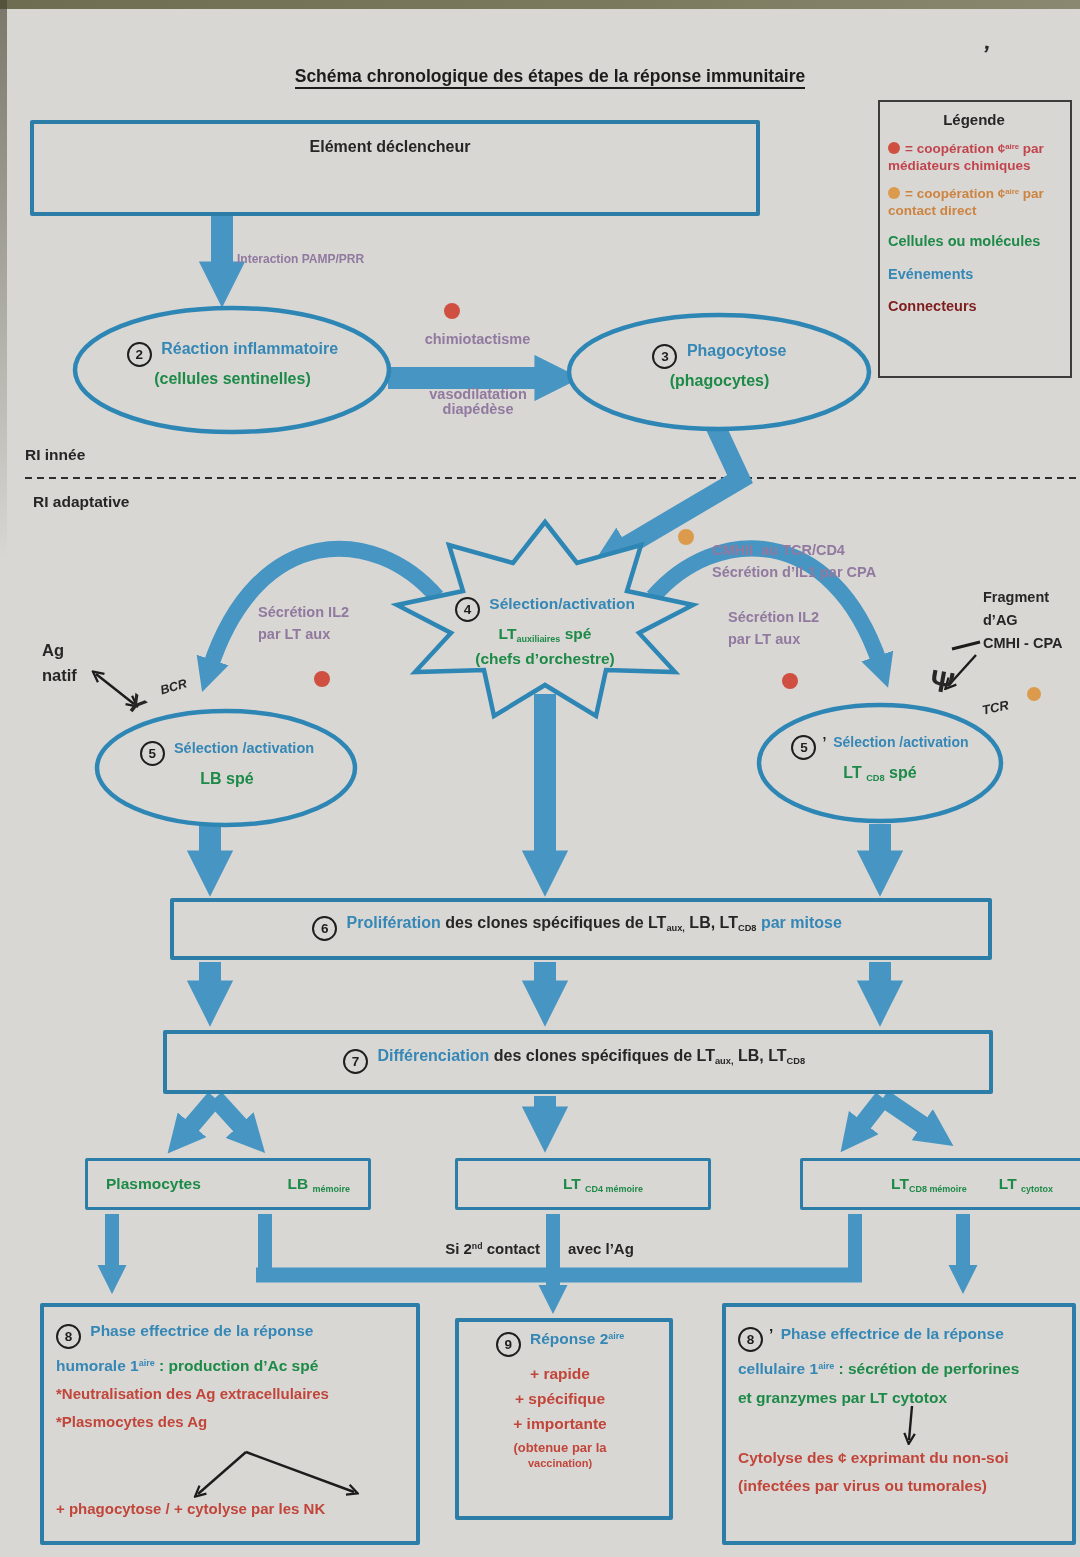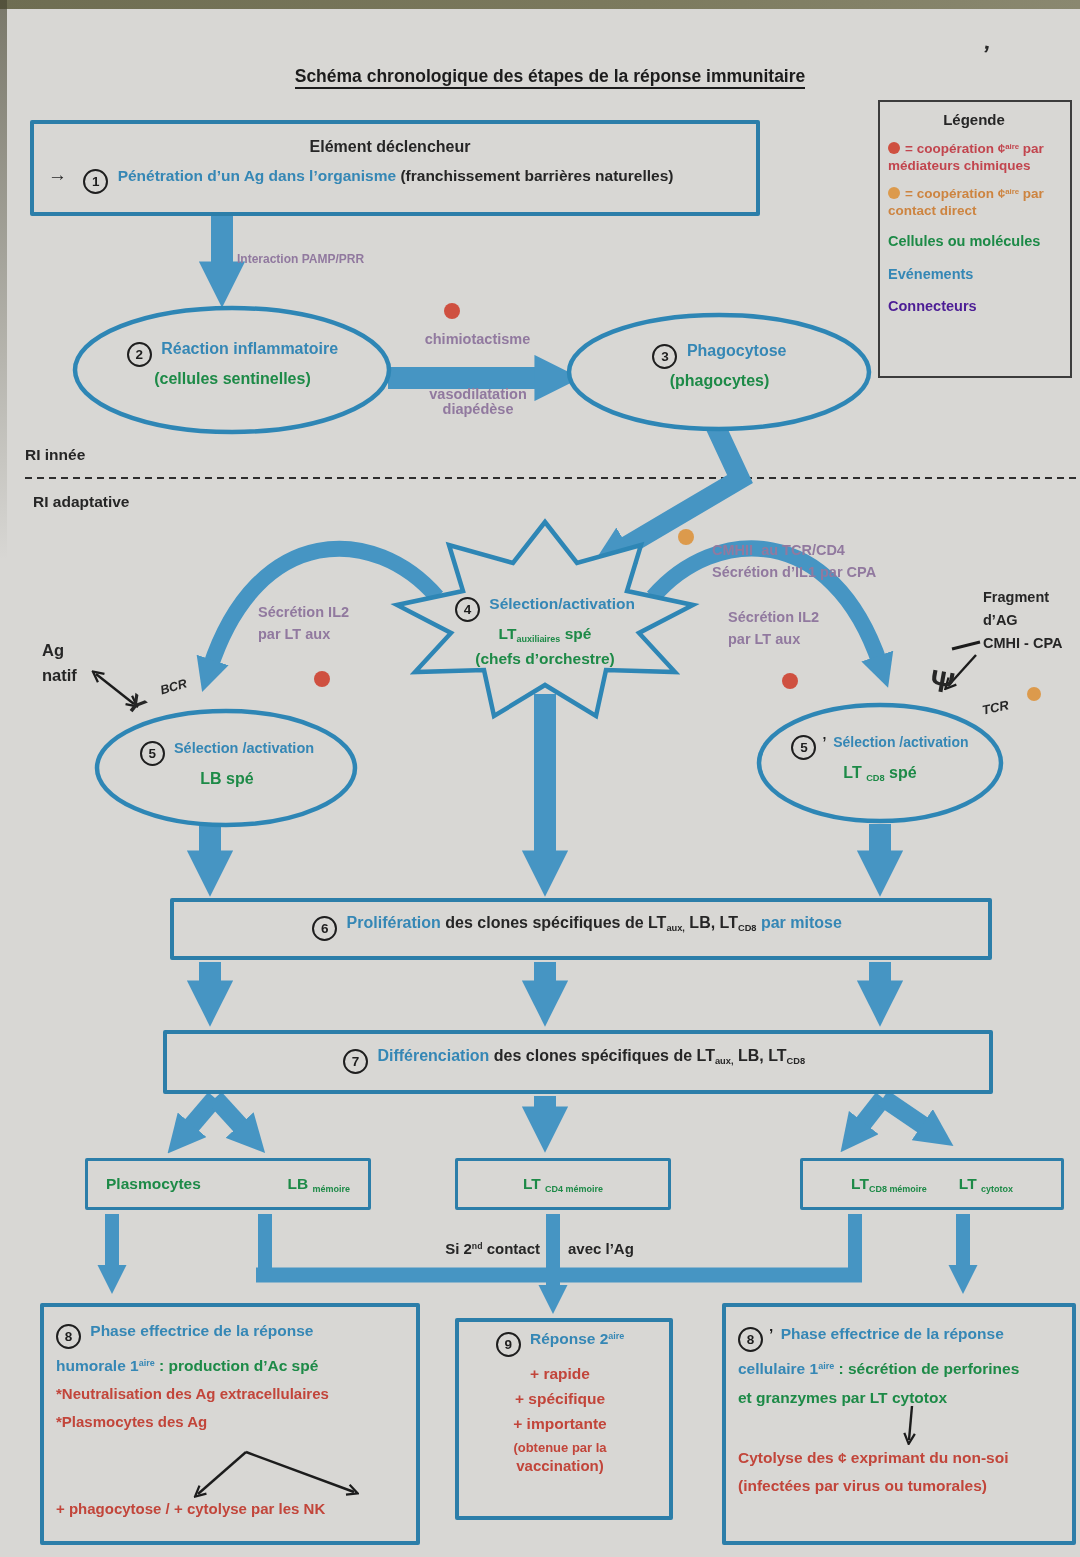--- a/index.html
+++ b/index.html
@@ -12,36 +12,36 @@
   .layer{position:absolute;left:0;top:0;z-index:1;}
   .abs{position:absolute;z-index:3;}
   .bold{font-weight:700;}
   .t-blue{color:#3587b5;}
   .t-green{color:#1d8a47;}
   .t-purple{color:#91799f;}
   .t-red{color:#c2453a;}
   .t-rose{color:#c2454e;}
   .t-orange{color:#cd8440;}
   .t-black{color:#262626;}
-  .t-gray{color:#4c1d95;}
+  .t-gray{color:#7f1d1d;}
   .center{text-align:center;}
   .title{font-size:17.5px;font-weight:700;color:#1c1c1c;}
   .title span{border-bottom:2.5px solid #1c1c1c;padding-bottom:1px;}
   .bluebox{position:absolute;border:4px solid #2c7ea9;background:transparent;z-index:2;border-radius:2px;}
   .thinbox{position:absolute;border:2px solid #3c3c3c;background:transparent;z-index:2;}
   .num{display:inline-flex;width:21px;height:21px;border:2px solid #1e1e1e;border-radius:50%;
        align-items:center;justify-content:center;font-size:13.5px;font-weight:700;color:#1e1e1e;
        flex:none;vertical-align:-5px;margin-right:5px;line-height:1;background:transparent;}
   .prime{font-weight:700;color:#1e1e1e;margin-left:1px;margin-right:3px;}
   sub.s{font-size:0.58em;font-weight:700;vertical-align:-0.3em;letter-spacing:0;}
   sup.s{font-size:0.58em;font-weight:700;vertical-align:0.55em;}
   .dot{display:inline-block;width:12px;height:12px;border-radius:50%;vertical-align:-1px;margin-right:5px;}
   .dot-red{background:#cf5040;}
   .dot-orange{background:#dc9a4c;}
-  .row{display:flex;align-items:center;}
+  .row{display:flex;align-items:center;padding-left:40px;}
 </style>
 </head>
 <body>
 
 <div class="page">
 
   <svg class="layer" width="1080" height="1557" viewBox="0 0 1080 1557">
     <defs>
       <marker id="bh" viewBox="0 0 10 10" refX="2.5" refY="5" markerWidth="2.1" markerHeight="2.1" orient="auto-start-reverse">
           <path d="M0 0 L10 5 L0 10 z" fill="#4695c3"></path>
@@ -100,26 +100,20 @@
     </g>
   </svg>
 
   <div class="abs title center" style="left:260px;top:66px;width:580px;">
     <span>Schéma chronologique des étapes de la réponse immunitaire</span>
   </div>
   <div class="abs bold" style="left:982px;top:40px;font-size:24px;color:#2a2a2a;transform:rotate(12deg);">’</div>
 
   <div class="bluebox" style="left:30px;top:120px;width:722px;height:88px;"></div>
   <div class="abs bold t-black center" style="left:40px;top:138px;width:700px;font-size:16px;">Elément déclencheur</div>
-  <div class="abs" style="left:48px;top:164px;width:700px;font-size:15.5px;">
-    <span class="bold t-black" style="font-size:19px;margin-right:12px;">→</span>
-    <span class="num">1</span>
-    <span class="bold t-blue">Pénétration d’un Ag dans l’organisme</span>
-    <span class="bold t-black"> (franchissement barrières naturelles)</span>
-  </div>
 
   <div class="abs bold t-purple" style="left:237px;top:252px;font-size:12px;">Interaction PAMP/PRR</div>
 
   <div class="abs center" style="left:90px;top:340px;width:285px;font-size:16px;">
     <div><span class="num">2</span>
       <span class="bold t-blue">Réaction inflammatoire</span></div>
     <div class="bold t-green" style="margin-top:3px;">(cellules sentinelles)</div>
   </div>
 
   <div class="abs bold t-purple center" style="left:395px;top:331px;width:165px;font-size:14.5px;">chimiotactisme</div>
@@ -244,21 +238,21 @@
   <div class="abs bold t-red" style="left:56px;top:1500px;width:350px;font-size:15px;">+ phagocytose / + cytolyse par les NK</div>
 
   <div class="bluebox" style="left:455px;top:1318px;width:210px;height:194px;"></div>
   <div class="abs center" style="left:460px;top:1330px;width:200px;">
     <div style="font-size:15.5px;"><span class="num">9</span>
       <span class="bold t-blue">Réponse 2</span><sup class="s t-blue bold">aire</sup></div>
     <div class="bold t-red" style="font-size:15.5px;margin-top:8px;">+ rapide</div>
     <div class="bold t-red" style="font-size:15.5px;margin-top:7px;">+ spécifique</div>
     <div class="bold t-red" style="font-size:15.5px;margin-top:7px;">+ importante</div>
     <div class="bold t-red" style="font-size:13px;margin-top:7px;">(obtenue par la</div>
-    <div class="bold t-red" style="font-size:15px;margin-top:2px;">vaccination)</div>
+    <div class="bold t-red" style="font-size:11px;margin-top:2px;">vaccination)</div>
   </div>
 
   <div class="bluebox" style="left:722px;top:1303px;width:346px;height:234px;"></div>
   <div class="abs" style="left:738px;top:1319px;width:322px;font-size:15.5px;line-height:29px;">
     <div><span class="num">8</span><span class="prime">’</span>
       <span class="bold t-blue">Phase effectrice de la réponse</span></div>
     <div><span class="bold t-blue">cellulaire 1</span><sup class="s t-blue bold">aire</sup><span class="bold t-green"> : sécrétion de perforines</span></div>
     <div class="bold t-green">et granzymes par LT cytotox</div>
   </div>
   <div class="abs bold t-red" style="left:738px;top:1444px;width:322px;font-size:15.5px;line-height:28px;">

